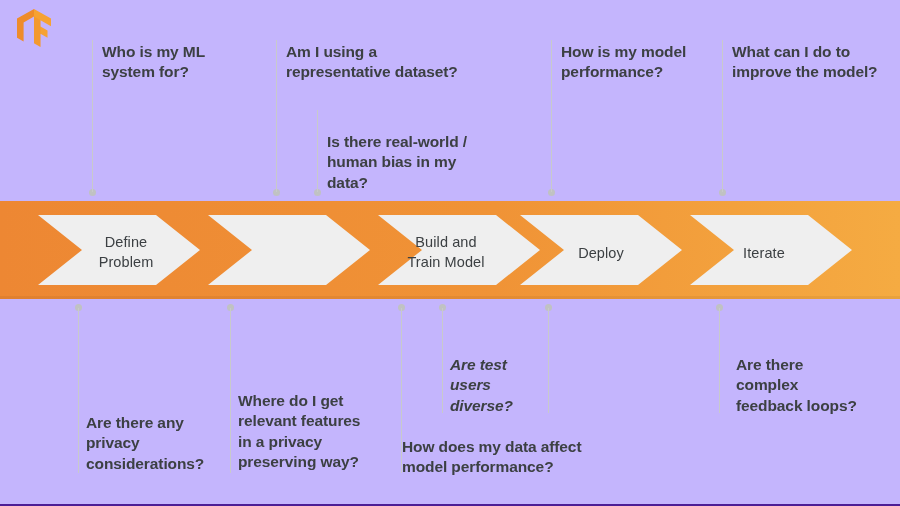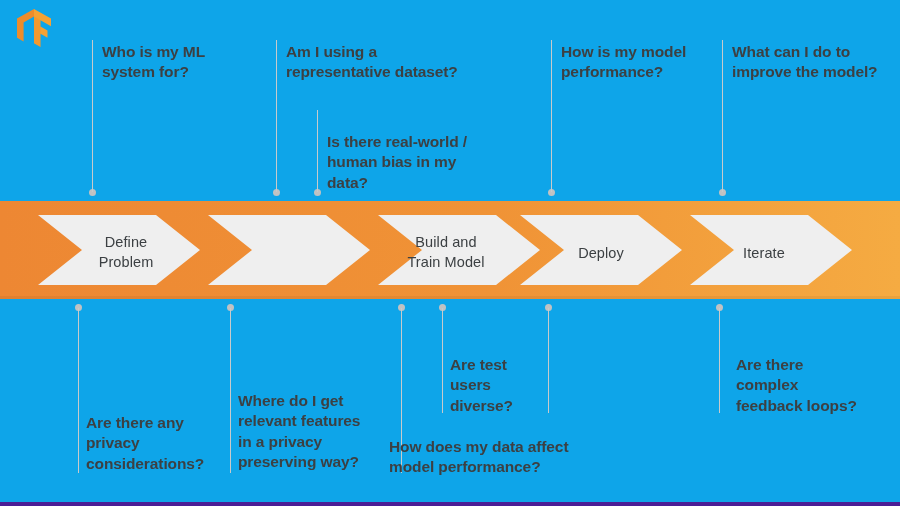--- a/index.html
+++ b/index.html
@@ -10,22 +10,22 @@
     width: 900px;
     height: 506px;
     background: #ffffff;
     font-family: "Liberation Sans", sans-serif;
     overflow: hidden;
   }
   #stage {
     position: relative;
     width: 900px;
     height: 506px;
-    background: #0ea5e9;
-    border-bottom: 4px solid #4c1d95;
+    background: #c4b5fd;
+    border-bottom: 2px solid #4c1d95;
     box-sizing: border-box;
   }
 
   
   .tf-logo {
     position: absolute;
     left: 16px;
     top: 8px;
     width: 36px;
     height: 40px;
@@ -177,24 +177,24 @@
 
   <div class="qtext" style="left:86px; top:413px; width:180px;">Are there any
 privacy
 considerations?</div>
 
   <div class="qtext" style="left:238px; top:391px; width:180px;">Where do I get
 relevant features
 in a privacy
 preserving way?</div>
 
-  <div class="qtext" style="left:389px; top:437px; width:250px;">How does my data affect
+  <div class="qtext" style="left:402px; top:437px; width:250px;">How does my data affect
 model performance?</div>
 
-  <div class="qtext" style="left:450px; top:355px; width:110px;">Are test
+  <div class="qtext" style="left:450px; top:355px; width:110px;font-style:italic;">Are test
 users
 diverse?</div>
 
 
   <div class="qtext" style="left:728px; top:355px; width:170px;margin-left:8px;">Are there
 complex
 feedback loops?</div>
 
 </div>
 

